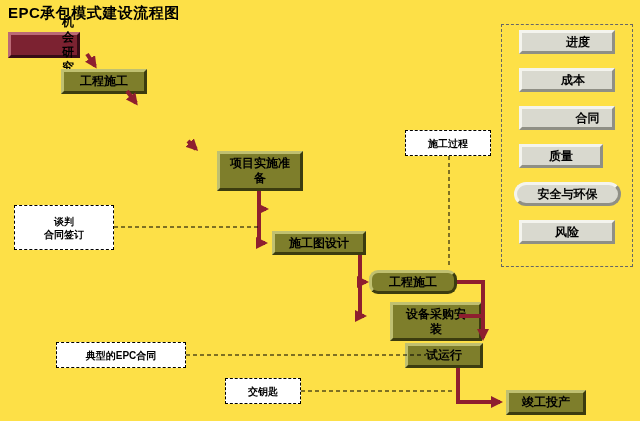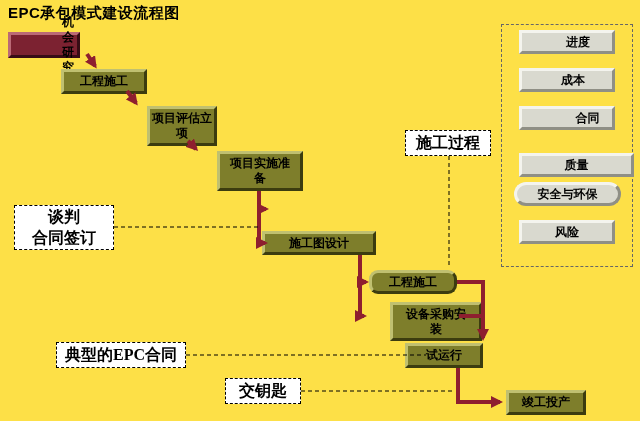--- a/index.html
+++ b/index.html
@@ -28,64 +28,62 @@
   .panel-item { background:#d9d9cf; border-color:#f4f4ee #8f8f85 #8f8f85 #f4f4ee; }
   .panel {
     position:absolute; left:501px; top:24px; width:132px; height:243px;
     border:1px dashed #666;
     background:transparent;
   }
   .dashed-box {
     position:absolute;
     display:flex; align-items:center; justify-content:center;
     text-align:center;
-    font-size:16px; font-weight:bold; color:#000;
+    font-size:10px; font-weight:bold; color:#000;
     line-height:1.3;
     white-space:pre-line;
     border:1px dashed #000;
     background:#ffffff;
   }
   svg.connectors {
     position:absolute; left:0; top:0; width:640px; height:421px;
     pointer-events:none;
   }
 </style>
 </head>
 <body>
 
 <div id="canvas">
 
   <div class="title">EPC承包模式建设流程图</div>
 
   <div class="box3d maroon" style="left:8px;top:32px;width:72px;height:26px;padding-left:48px;">机会研究</div>
   <div class="box3d olive" style="left:61px;top:69px;width:86px;height:25px;">工程施工</div>
-  <div class="box3d olive" style="left:147px;top:106px;width:70px;height:40px;">项目评估立
-项</div>
   <div class="box3d olive" style="left:217px;top:151px;width:86px;height:40px;">项目实施准
 备</div>
-  <div class="box3d olive" style="left:262px;top:231px;width:114px;height:24px;">施工图设计</div>
+  <div class="box3d olive" style="left:272px;top:231px;width:94px;height:24px;">施工图设计</div>
   <div class="box3d olive" style="left:369px;top:270px;width:88px;height:24px;border-radius:9px;">工程施工</div>
   <div class="box3d olive" style="left:367px;top:302px;width:92px;height:39px;margin-left:23px;">设备采购安
 装</div>
   <div class="box3d olive" style="left:405px;top:343px;width:78px;height:25px;">试运行</div>
   <div class="box3d olive" style="left:506px;top:390px;width:80px;height:25px;">竣工投产</div>
 
   <div class="panel">
     <div class="box3d panel-item" style="left:17px;top:5px;width:96px;height:24px;padding-left:22px;">进度</div>
     <div class="box3d panel-item" style="left:17px;top:43px;width:96px;height:24px;padding-left:12px;">成本</div>
     <div class="box3d panel-item" style="left:17px;top:81px;width:96px;height:24px;padding-left:41px;">合同</div>
-    <div class="box3d panel-item" style="left:17px;top:119px;width:115px;height:24px;margin-top:9px;">质量</div>
+    <div class="box3d panel-item" style="left:17px;top:119px;width:84px;height:24px;">质量</div>
     <div class="box3d panel-item" style="left:12px;top:157px;width:107px;height:24px;border-radius:12px;">安全与环保</div>
     <div class="box3d panel-item" style="left:17px;top:195px;width:96px;height:24px;">风险</div>
   </div>
 
   <div class="dashed-box" style="left:14px;top:205px;width:100px;height:45px;">谈判
 合同签订</div>
   <div class="dashed-box" style="left:405px;top:130px;width:86px;height:26px;">施工过程</div>
-  <div class="dashed-box" style="left:56px;top:342px;width:130px;height:26px;font-family:Liberation Serif, serif;">典型的EPC合同</div>
+  <div class="dashed-box" style="left:56px;top:342px;width:130px;height:26px;">典型的EPC合同</div>
   <div class="dashed-box" style="left:225px;top:378px;width:76px;height:26px;">交钥匙</div>
 
   <svg class="connectors" viewBox="0 0 640 421">
     <defs>
       <marker id="arrowhead" markerUnits="userSpaceOnUse" markerWidth="12" markerHeight="12" refX="9" refY="6" orient="auto">
         <path d="M0,0 L12,6 L0,12 Z" fill="#8e1f2f"></path>
       </marker>
     </defs>
 
     <path d="M 87 54 L 95 66" stroke="#8e1f2f" stroke-width="4" fill="none" marker-end="url(#arrowhead)"></path>

